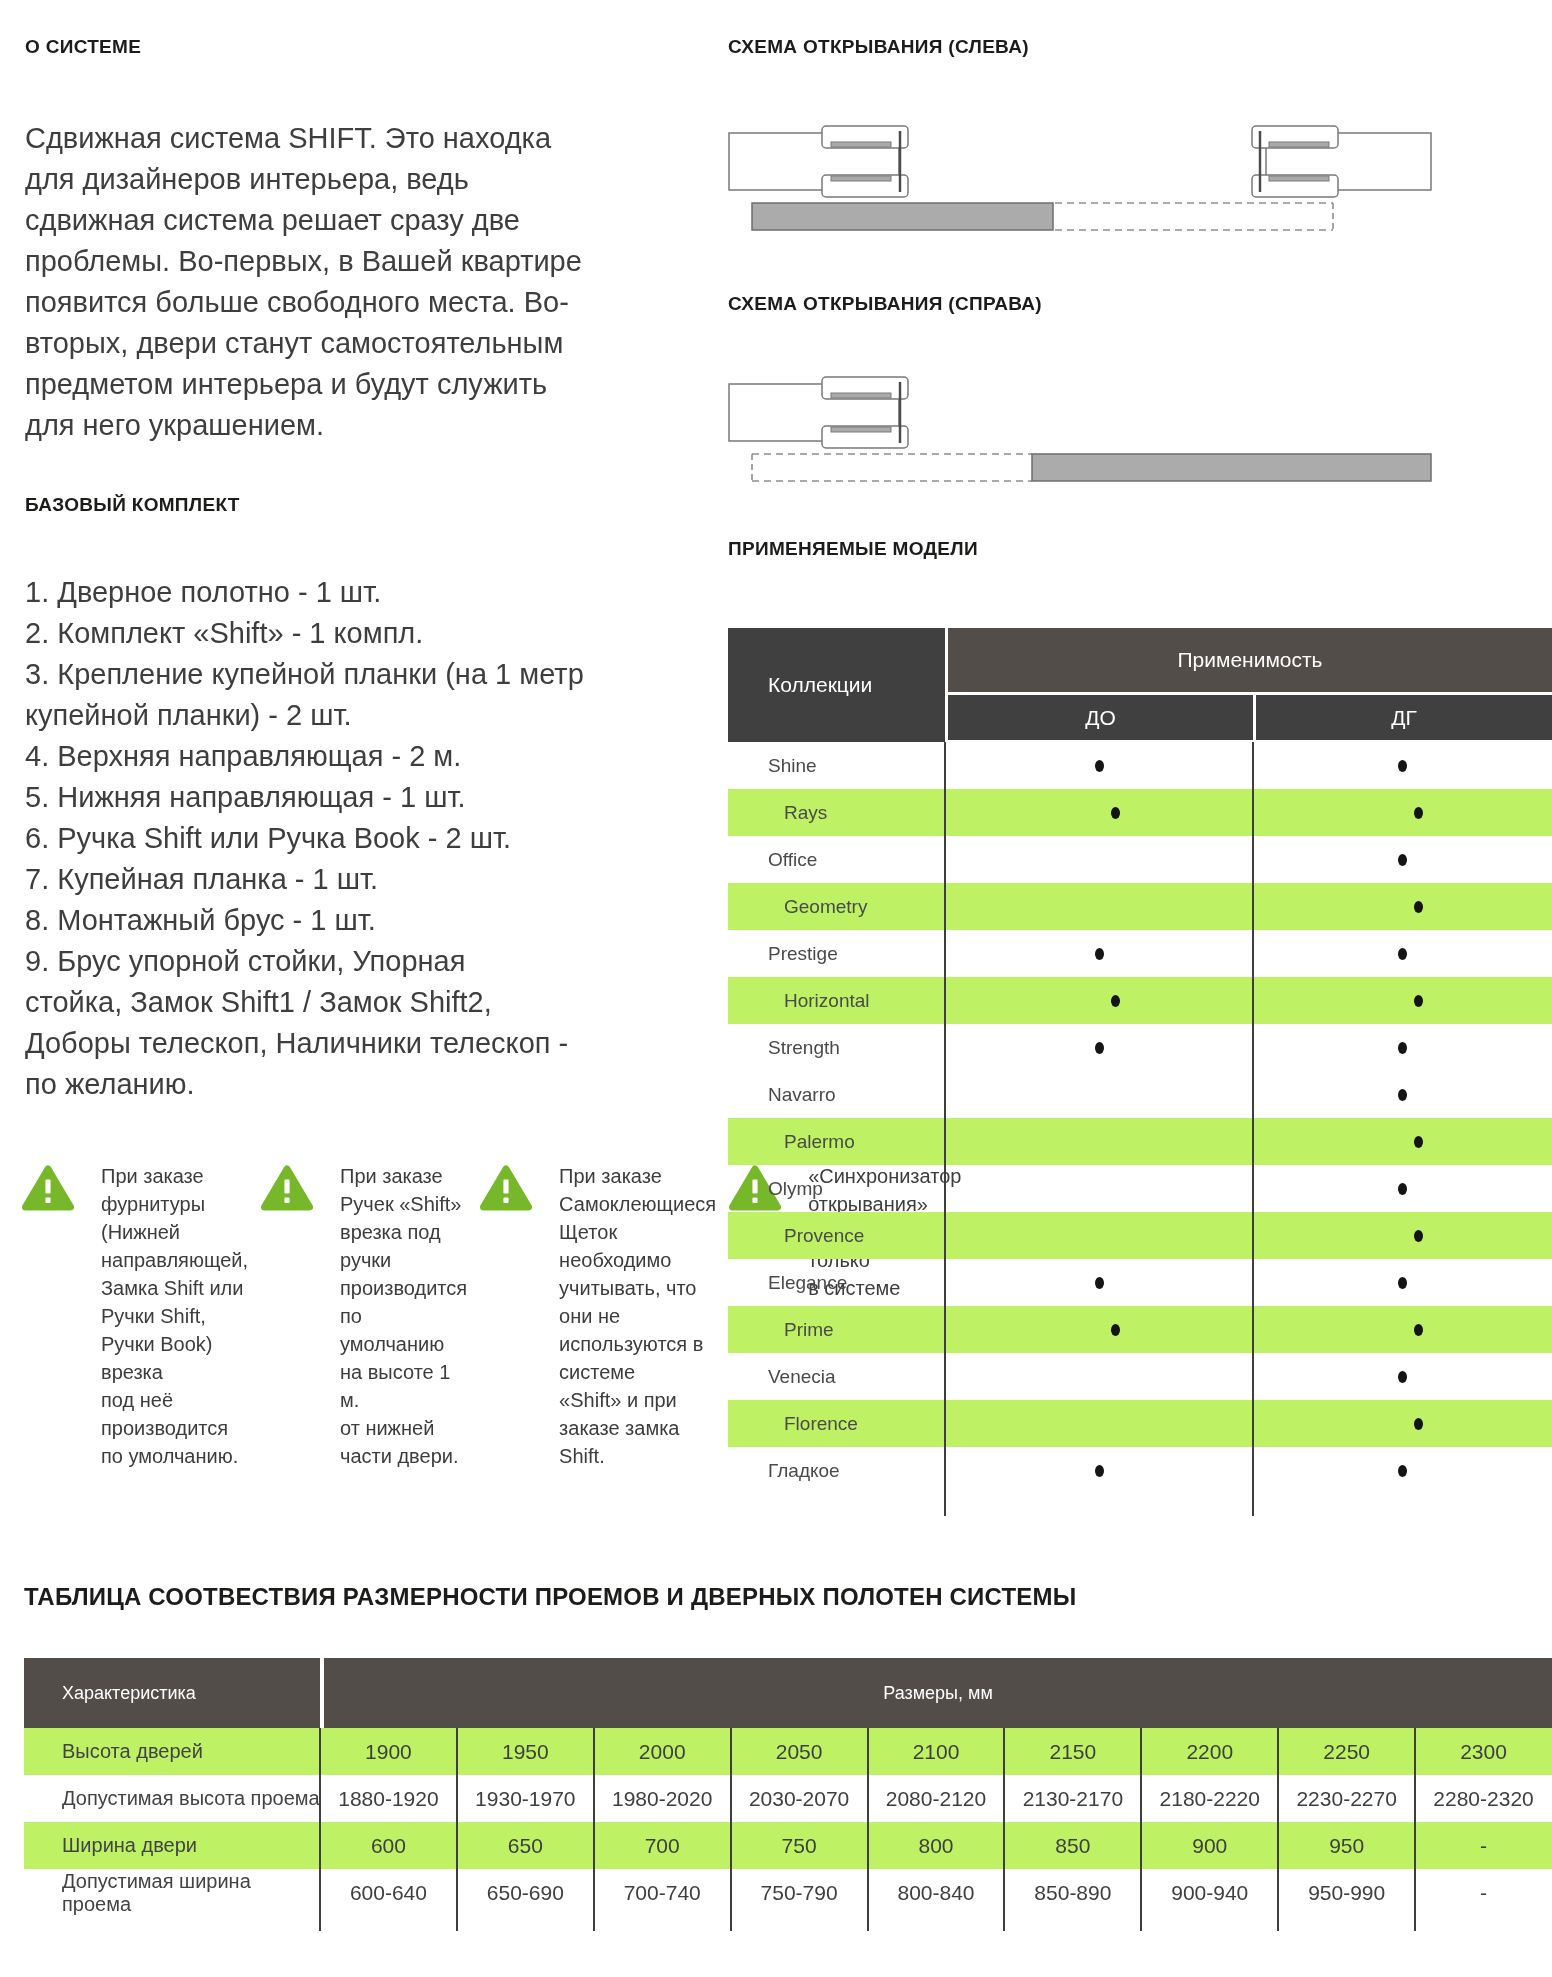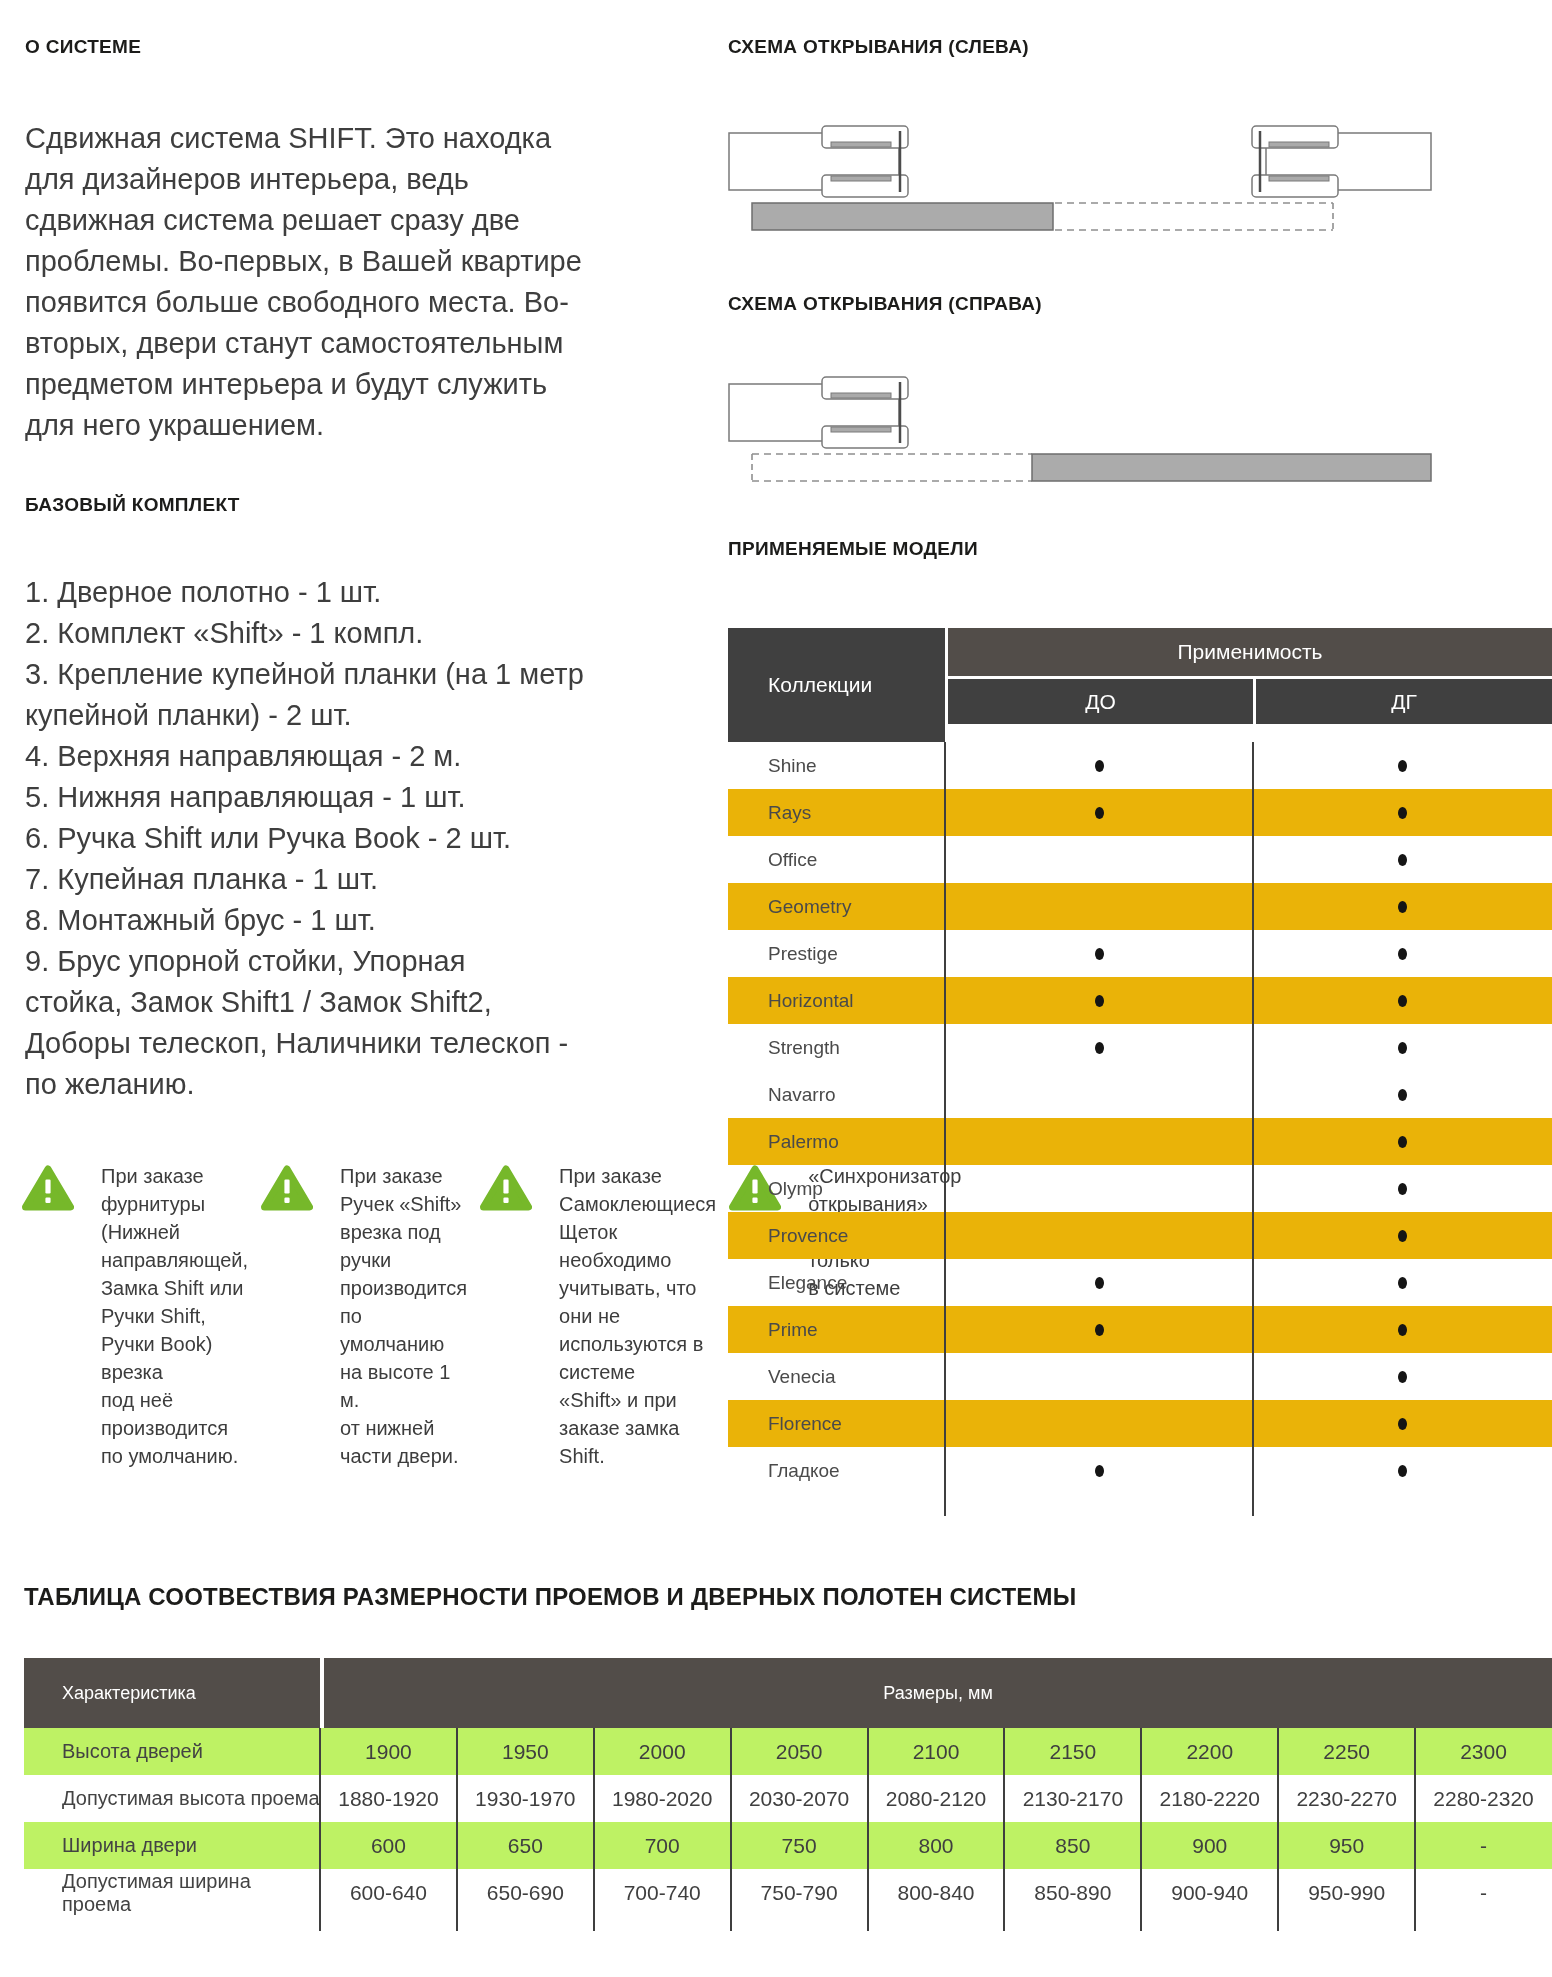--- a/index.html
+++ b/index.html
@@ -29,25 +29,25 @@
   #scheme-left-title{position:absolute;left:728px;top:36px;}
   #diagram-left{position:absolute;left:728px;top:121px;}
   #scheme-right-title{position:absolute;left:728px;top:293px;}
   #diagram-right{position:absolute;left:728px;top:372px;}
   #models-title{position:absolute;left:728px;top:538px;}
 
   #models-table{position:absolute;left:728px;top:628px;width:824px;}
   .m-head{display:grid;grid-template-columns:217px 1fr;gap:3px;}
   .m-h-cell{background:#404040;color:#ffffff;font-size:21px;}
   .m-h-coll{height:114px;display:flex;align-items:center;padding-left:40px;}
-  .m-h-top{height:48px;display:flex;align-items:center;justify-content:center;margin-bottom:3px;background:#524d49;color:#fff;font-size:21px;}
+  .m-h-top{height:64px;display:flex;align-items:center;justify-content:center;margin-bottom:3px;background:#524d49;color:#fff;font-size:21px;}
   .m-h-sub{display:grid;grid-template-columns:305px 1fr;gap:3px;}
   .m-h-sub .m-h-cell{height:45px;display:flex;align-items:center;justify-content:center;}
   .m-row{display:grid;grid-template-columns:217px 308px 299px;height:47px;align-items:center;}
-  .m-row.shaded{background:#eab308;}
+  .m-row.shaded{background:#bef264;padding-left:16px;}
   .m-name{padding-left:40px;font-size:19px;color:#4a4a4a;}
   .m-dotcell{display:flex;justify-content:center;align-items:center;height:100%;}
   .dot{width:9px;height:12px;border-radius:50%;background:#151515;}
   .vline{position:absolute;width:2px;background:#3f3f3f;}
 
   
   #size-title{position:absolute;left:24px;top:1583px;font-size:24px;letter-spacing:.2px;}
   #size-table{position:absolute;left:24px;top:1658px;width:1528px;}
   .s-head{display:grid;grid-template-columns:296px 1fr;gap:4px;}
   .s-h-cell{background:#524d49;color:#fff;height:70px;font-size:18px;display:flex;align-items:center;}

